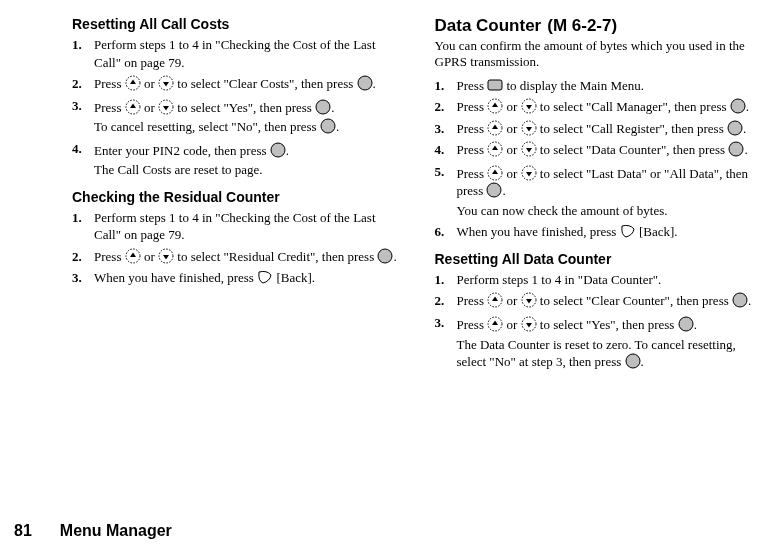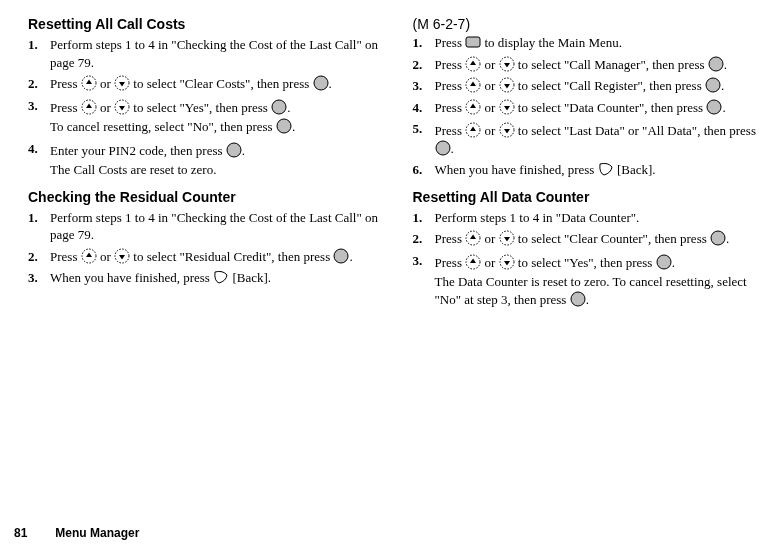--- a/index.html
+++ b/index.html
@@ -9,42 +9,43 @@
     background: #fff;
     font-family: "Times New Roman", Times, serif;
     font-size: 13px;
     color: #000;
     position: relative;
   }
   .page {
     display: flex;
     gap: 31px;
     padding: 16px 10px 0 28px;
+    margin-left: 44px;
   }
   .col {
     flex: 1;
     min-width: 0;
   }
   .section-heading {
     font-family: Arial, Helvetica, sans-serif;
     font-weight: bold;
     font-size: 14px;
     margin-bottom: 4px;
     display: flex;
     align-items: baseline;
     gap: 6px;
   }
   .section-heading.large {
     font-size: 17px;
     margin-bottom: 2px;
   }
   .menu-code {
     font-family: Arial, Helvetica, sans-serif;
-    font-weight: normal;
-    font-size: 14px;
+    font-weight: bold;
+    font-size: 17px;
   }
   .intro {
     margin-bottom: 6px;
     line-height: 1.25;
   }
   ol.steps {
     list-style: none;
     margin: 0 0 10px 0;
   }
   ol.steps > li {
@@ -60,21 +61,21 @@
   ol.steps > li .body {
     flex: 1;
   }
   .para { margin-top: 2px; }
   .footer {
     position: absolute;
     left: 14px;
     bottom: 12px;
     font-family: Arial, Helvetica, sans-serif;
     font-weight: bold;
-    font-size: 12px;
+    font-size: 16px;
     display: flex;
     gap: 28px;
   }
   
   svg.icon { vertical-align: -3px; }
 </style>
 </head>
 <body>
 
 <svg width="0" height="0" style="position:absolute">
@@ -134,21 +135,21 @@
                 <use href="#ic-center"></use>
               </svg>.</div>
           </span>
         </li>
         <li>
           <span class="num">4.</span>
           <span class="body">
             <div class="para">Enter your PIN2 code, then press <svg class="icon" width="16" height="16" viewBox="0 0 16 16">
                 <use href="#ic-center"></use>
               </svg>.</div>
-            <div class="para">The Call Costs are reset to zero.</div>
+            <div class="para">The Call Costs are reset to page.</div>
           </span>
         </li>
       </ol>
 
     <div class="section-heading">
       <span>Checking the Residual Counter</span>
     </div>
     <ol class="steps">
         <li>
           <span class="num">1.</span>
@@ -168,22 +169,24 @@
           <span class="num">3.</span>
           <span class="body">When you have finished, press <svg class="icon" width="16" height="16" viewBox="0 0 16 16">
               <use href="#ic-soft-right"></use>
             </svg> [Back].</span>
         </li>
       </ol>
   </div>
 
   <div class="col">
     <div class="section-heading large">
+      <span>Data Counter</span>
       <span class="menu-code">(M 6-2-7)</span>
     </div>
+    <div class="intro">You can confirm the amount of bytes which you used in the GPRS transmission.</div>
     <ol class="steps">
         <li>
           <span class="num">1.</span>
           <span class="body">Press <svg class="icon" width="16" height="16" viewBox="0 0 16 16">
               <use href="#ic-menu"></use>
             </svg> to display the Main Menu.</span>
         </li>
         <li>
           <span class="num">2.</span>
           <span class="body">Press <svg class="icon" width="16" height="16" viewBox="0 0 16 16">
@@ -217,20 +220,21 @@
         <li>
           <span class="num">5.</span>
           <span class="body">
             <div class="para">Press <svg class="icon" width="16" height="16" viewBox="0 0 16 16">
                 <use href="#ic-up"></use>
               </svg> or <svg class="icon" width="16" height="16" viewBox="0 0 16 16">
                 <use href="#ic-down"></use>
               </svg> to select "Last Data" or "All Data", then press <svg class="icon" width="16" height="16" viewBox="0 0 16 16">
                 <use href="#ic-center"></use>
               </svg>.</div>
+            <div class="para">You can now check the amount of bytes.</div>
           </span>
         </li>
         <li>
           <span class="num">6.</span>
           <span class="body">When you have finished, press <svg class="icon" width="16" height="16" viewBox="0 0 16 16">
               <use href="#ic-soft-right"></use>
             </svg> [Back].</span>
         </li>
       </ol>
 

